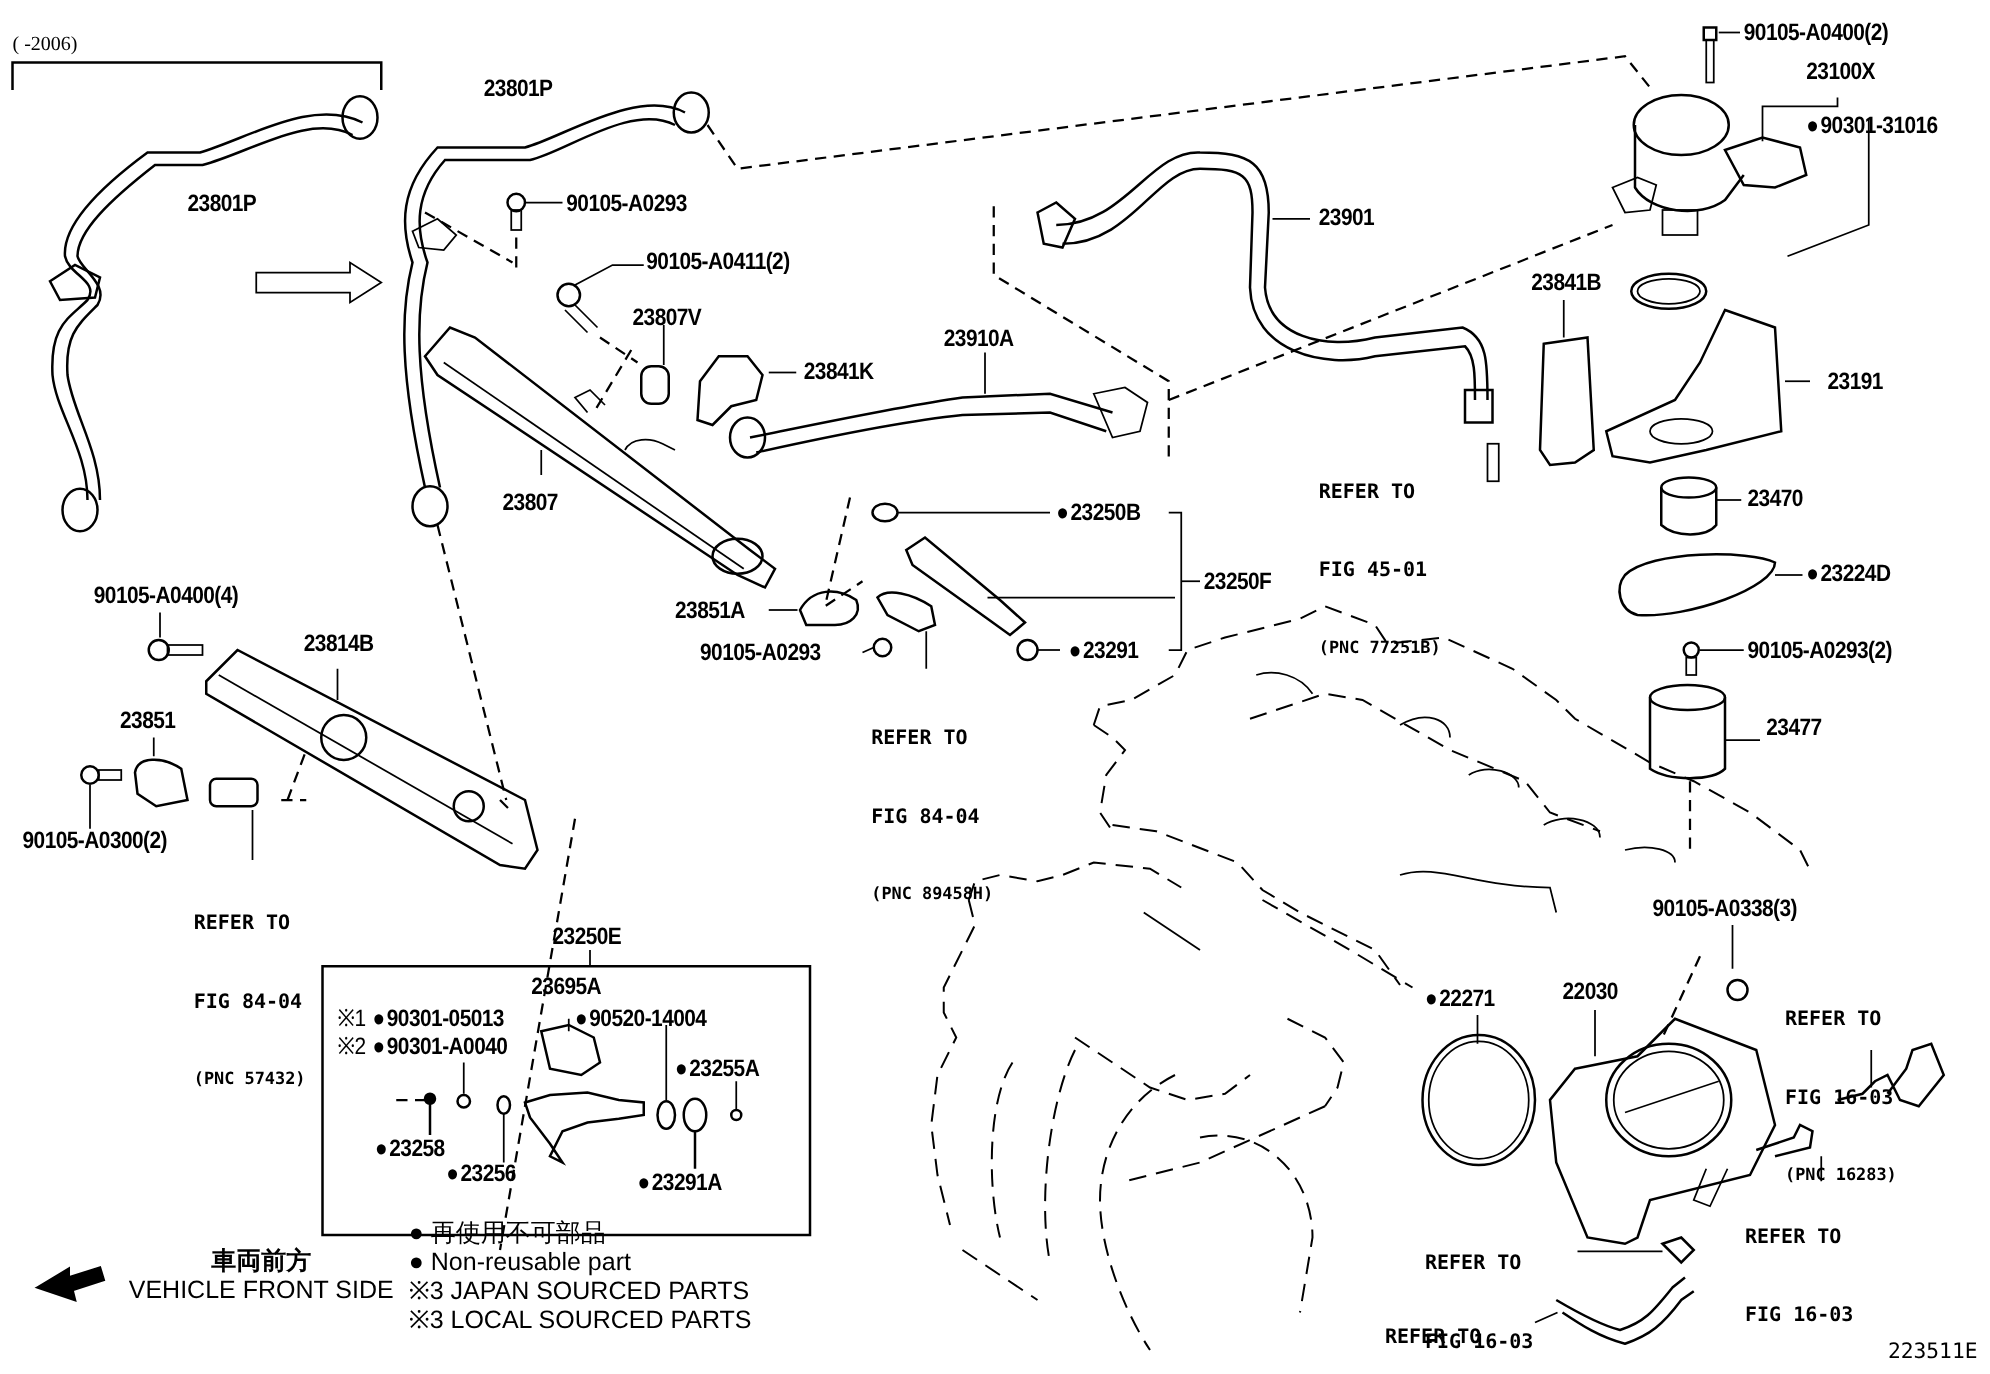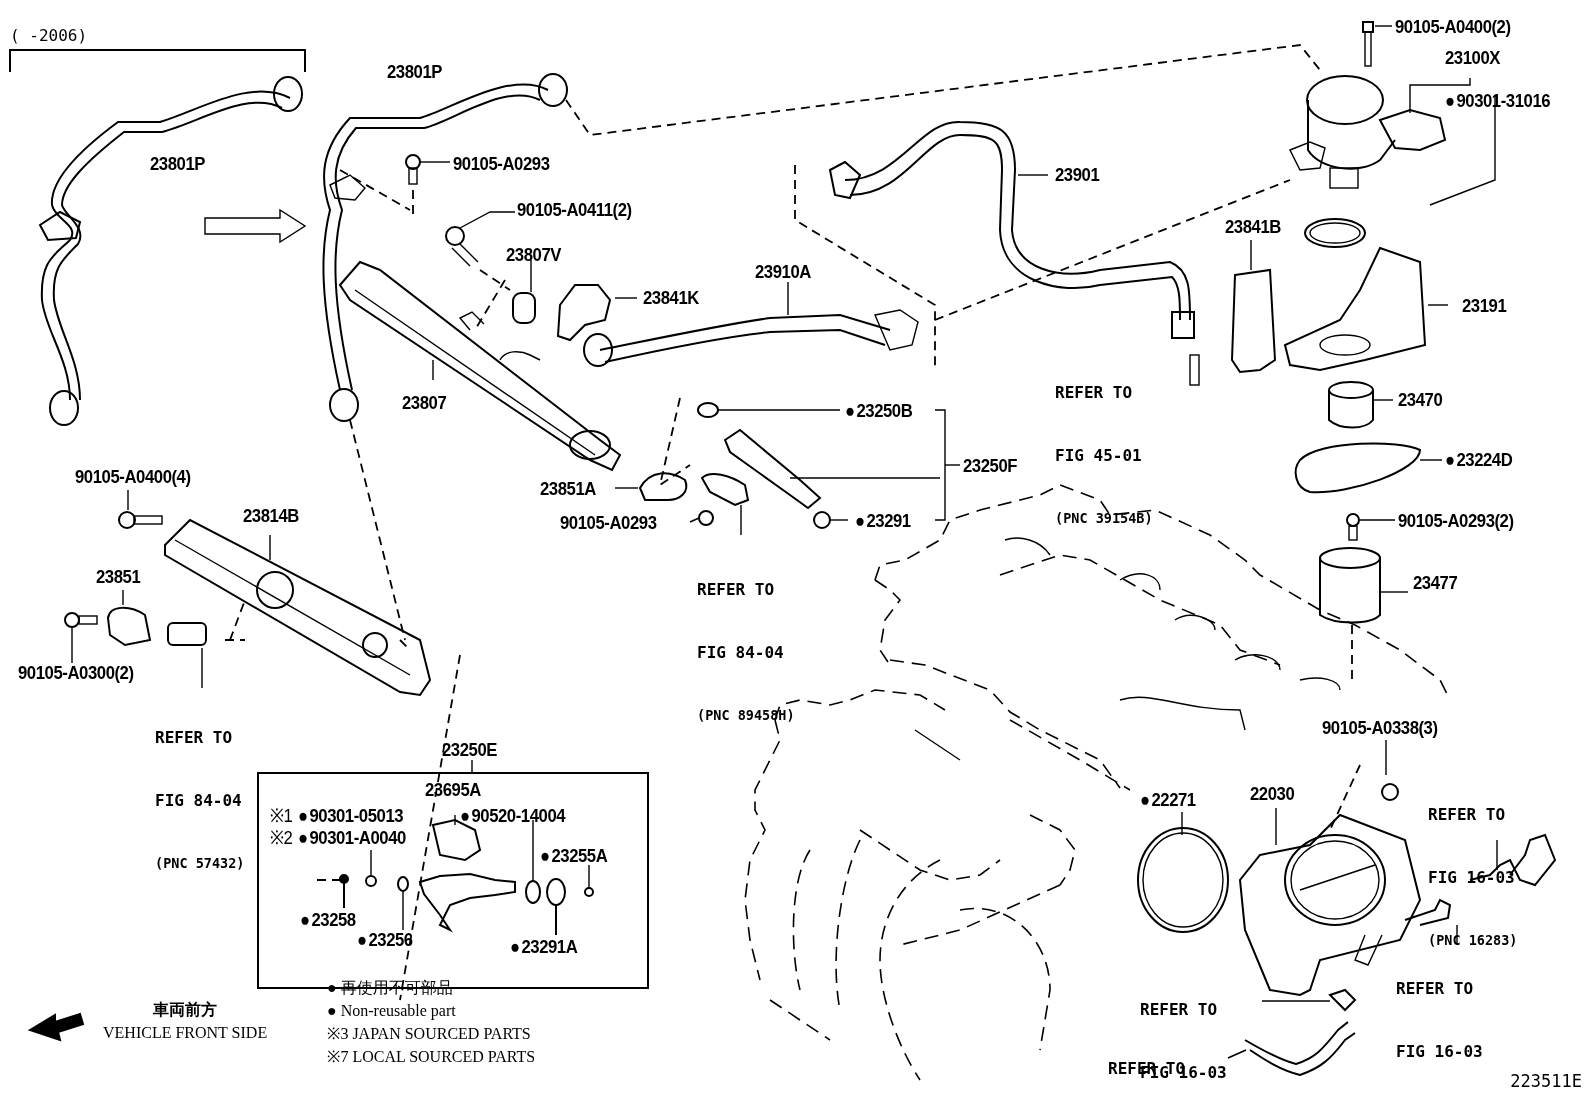--- a/index.html
+++ b/index.html
@@ -8,21 +8,21 @@
   #art path, #art ellipse, #art rect, #art polyline, #art line, #art circle { fill:none; stroke:#000; stroke-width:2; }
   #art .thin { stroke-width:1.4; }
   #art .dash { stroke-dasharray:9 6; stroke-width:1.8; }
   #art .dashl { stroke-dasharray:14 8; stroke-width:1.6; }
   #art .filled { fill:#000; }
   .lbl { position:absolute; font-family:"Liberation Sans", sans-serif; font-weight:bold; font-size:19px; white-space:nowrap; letter-spacing:-0.5px; line-height:1; transform:scaleX(0.88); transform-origin:left top; }
   .lbl.sm { font-size:16px; font-family:"DejaVu Sans Mono", monospace; letter-spacing:0; transform:none; }
   .ref { position:absolute; font-family:"DejaVu Sans Mono", monospace; font-weight:bold; font-size:16px; line-height:21px; white-space:pre; }
   .ref .pnc { font-size:13.5px; }
   .dot::before { content:"\25CF"; margin-right:2px; }
-  .legend { position:absolute; font-family:Liberation Serif, serif; font-size:16px; line-height:23px; white-space:nowrap; }
+  .legend { position:absolute; font-family:Liberation Sans, sans-serif; font-size:20px; line-height:23px; white-space:nowrap; }
   .kit-box { position:absolute; left:257px; top:772px; width:388px; height:213px; border:2px solid #000; }
   .doc-id { position:absolute; right:10px; bottom:8px; font-family:"DejaVu Sans Mono", monospace; font-size:17px; }
 </style>
 </head>
 <body>
 
 <svg id="art" viewBox="0 0 1592 1099" xmlns="http://www.w3.org/2000/svg">
 
   <g>
     <path d="M10 72 L10 50 L305 50 L305 72"></path>
@@ -300,21 +300,21 @@
     <path d="M1250 1050 C1265 1060 1280 1070 1300 1075 C1320 1068 1330 1060 1345 1040 L1355 1033"></path>
     <path d="M1245 1040 C1262 1050 1280 1060 1296 1064 C1315 1058 1322 1050 1338 1030 L1348 1022"></path>
     <line x1="1228" y1="1058" x2="1246" y2="1050" class="thin"></line>
   </g>
 
   <g>
     <path d="M30 1030 L55 1015 L55 1022 L80 1014 L83 1024 L58 1032 L60 1040 Z" class="filled"></path>
   </g>
 </svg>
 
-<div class="lbl sm" style="left:10px;top:28px;font-weight:normal;">(      -2006)</div>
+<div class="lbl sm" style="left:10px;top:28px;font-weight:normal;font-family:Liberation Serif, serif;">(      -2006)</div>
 
 <div class="lbl" style="left:150px;top:154px;">23801P</div>
 <div class="lbl" style="left:387px;top:62px;">23801P</div>
 <div class="lbl" style="left:453px;top:154px;">90105-A0293</div>
 <div class="lbl" style="left:517px;top:200px;">90105-A0411(2)</div>
 <div class="lbl" style="left:506px;top:245px;">23807V</div>
 <div class="lbl" style="left:643px;top:288px;">23841K</div>
 <div class="lbl" style="left:755px;top:262px;">23910A</div>
 <div class="lbl" style="left:1055px;top:165px;">23901</div>
 <div class="lbl" style="left:1395px;top:17px;">90105-A0400(2)</div>
@@ -350,21 +350,21 @@
 <div class="lbl dot" style="left:357px;top:930px;">23256</div>
 <div class="lbl dot" style="left:510px;top:937px;">23291A</div>
 
 <div class="lbl" style="left:1322px;top:718px;">90105-A0338(3)</div>
 <div class="lbl dot" style="left:1140px;top:790px;">22271</div>
 <div class="lbl" style="left:1250px;top:784px;">22030</div>
 
 <div class="ref" style="left:1055px;top:340px;">
   <div>REFER TO</div>
   <div>FIG 45-01</div>
-  <div class="pnc">(PNC 39154B)</div>
+  <div class="pnc">(PNC 77251B)</div>
 </div>
 <div class="ref" style="left:697px;top:537px;">
   <div>REFER TO</div>
   <div>FIG 84-04</div>
   <div class="pnc">(PNC 89458H)</div>
 </div>
 <div class="ref" style="left:155px;top:685px;">
   <div>REFER TO</div>
   <div>FIG 84-04</div>
   <div class="pnc">(PNC 57432)</div>
@@ -391,16 +391,16 @@
 </div>
 
 <div class="legend" style="left:103px;top:998px;text-align:center;">
   <div style="font-weight:bold;">車両前方</div>
   <div>VEHICLE FRONT SIDE</div>
 </div>
 <div class="legend" style="left:327px;top:976px;">
   <div><span>●</span> <span>再使用不可部品</span></div>
   <div><span>●</span> <span>Non-reusable part</span></div>
   <div>※3 JAPAN SOURCED PARTS</div>
-  <div>※7 LOCAL SOURCED PARTS</div>
+  <div>※3 LOCAL SOURCED PARTS</div>
 </div>
 
 <div class="doc-id">223511E</div>
 
 </body></html>

